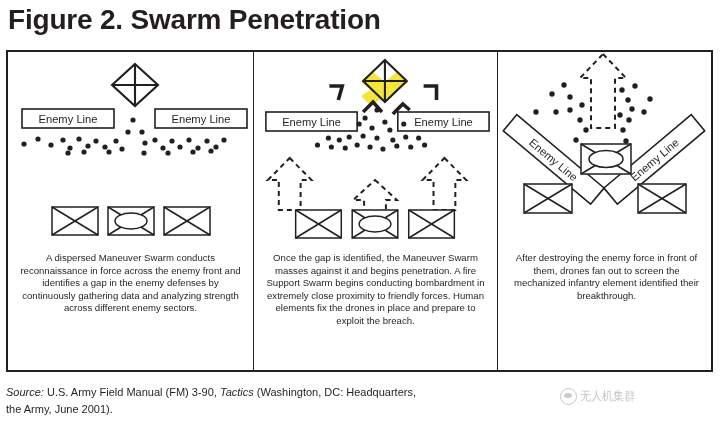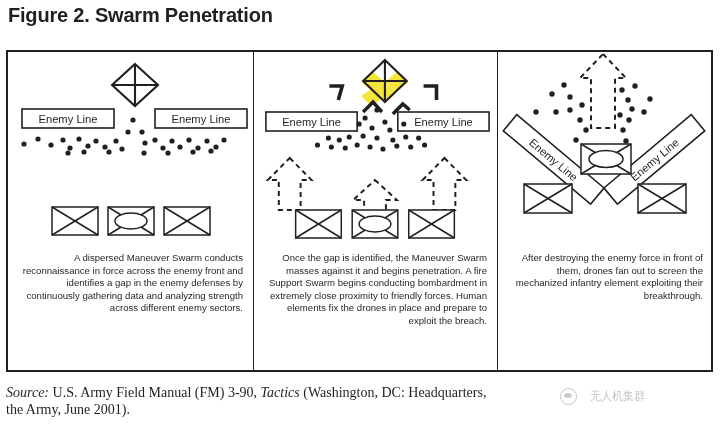--- a/index.html
+++ b/index.html
@@ -6,49 +6,49 @@
   body{
     width:720px;height:431px;
     background:#ffffff;
     font-family:"Liberation Sans", sans-serif;
     color:#231f20;
     overflow:hidden;
     position:relative;
   }
   #figure-title{
     position:absolute;left:8px;top:4px;
-    font-size:20px;font-weight:bold;letter-spacing:-0.2px;
+    font-size:28px;font-weight:bold;letter-spacing:-0.2px;
     color:#231f20;white-space:nowrap;
   }
   #figure-frame{
     position:absolute;left:6px;top:50px;width:707px;height:322px;
     border:2px solid #231f20;box-sizing:border-box;background:#fff;
   }
   .panel{position:absolute;top:0;height:100%;box-sizing:border-box;}
   #panel-1{left:0;width:245px;}
   #panel-2{left:245px;width:245px;border-left:1.5px solid #231f20;border-right:1.5px solid #231f20;}
   #panel-3{left:490px;width:213px;}
   .panel-art{position:absolute;left:0;top:0;right:0;height:196px;}
   .panel-art svg{position:absolute;left:0;top:0;width:100%;height:100%;overflow:visible;}
   .panel-caption{
     position:absolute;left:10px;right:10px;top:200px;
     font-size:9.6px;line-height:12.6px;color:#231f20;
-    text-align:right;
+    text-align:center;
   }
   #panel-3 .panel-caption{left:12px;right:8px;}
   #source-note{
     position:absolute;left:6px;top:384px;width:700px;
-    font-size:14px;line-height:17px;color:#231f20;font-family:Liberation Serif, serif;
+    font-size:11px;line-height:17px;color:#231f20;
   }
   #source-note .it{font-style:italic;}
   #watermark{
     position:absolute;left:560px;top:385px;
     width:150px;height:22px;
     opacity:0.30;pointer-events:none;
-    display:flex;align-items:center;gap:13px;
+    display:flex;align-items:center;gap:3px;
   }
   #watermark .wm-logo{
     width:15px;height:15px;border-radius:50%;
     border:1.4px solid #444;flex:0 0 auto;position:relative;
   }
   #watermark .wm-logo:after{
     content:"";position:absolute;left:3px;top:4.5px;
     width:8px;height:5px;border-radius:50%;background:#555;
   }
   #watermark .wm-text{
@@ -282,21 +282,21 @@
           <line x1="26" y1="132" x2="74" y2="161"></line>
             <line x1="74" y1="132" x2="26" y2="161"></line>
         </g>
         <g stroke="#231f20" stroke-width="1.5" fill="#ffffff">
           <rect x="140" y="132" width="48" height="29"></rect>
           <line x1="140" y1="132" x2="188" y2="161"></line>
             <line x1="188" y1="132" x2="140" y2="161"></line>
         </g>
       </svg>
     </div>
-    <div class="panel-caption">After destroying the enemy force in front of them, drones fan out to screen the mechanized infantry element exploiting their breakthrough.</div>
+    <div class="panel-caption">After destroying the enemy force in front of them, drones fan out to screen the mechanized infantry element identified their breakthrough.</div>
   </div>
 
 </div>
 
 <div id="source-note"><span class="it">Source:</span><span> U.S. Army Field Manual (FM) 3-90, </span><span class="it">Tactics</span><span> (Washington, DC: Headquarters,</span><br><span>the Army, June 2001).</span></div>
 
 <div id="watermark">
   <span class="wm-logo"></span>
   <span class="wm-text">无人机集群</span>
 </div>

